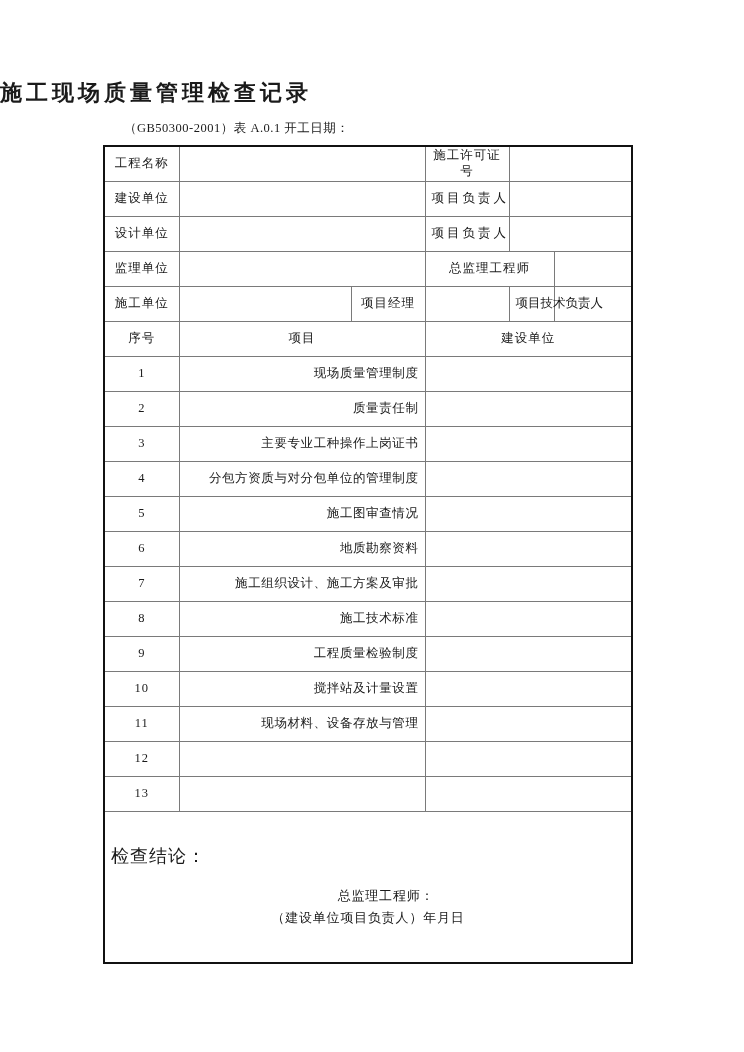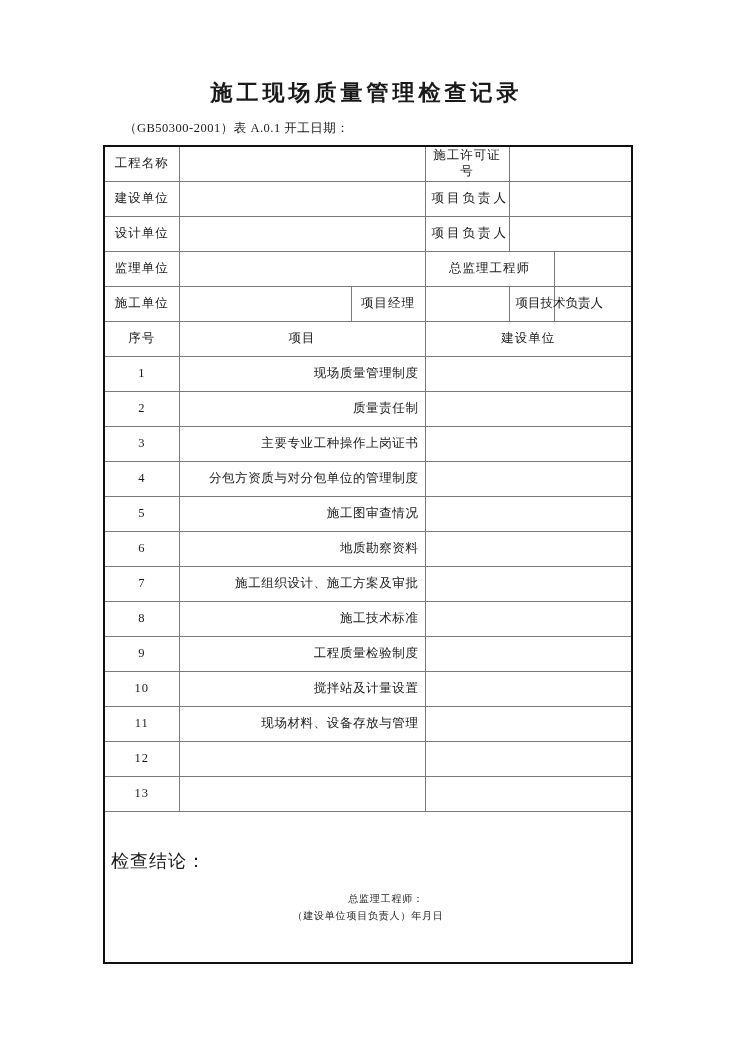--- a/index.html
+++ b/index.html
@@ -21,21 +21,20 @@
     left: 0; top: 0;
     width: 744px;
     height: 1052px;
   }
 
   .doc-title {
     position: absolute;
     left: 0;
     top: 78px;
     width: 733px;
-    text-align: center;
     font-size: 22px;
     font-weight: bold;
     letter-spacing: 4px;
     font-family: "Liberation Serif", "DejaVu Serif", serif;
   }
 
   .doc-subtitle {
     position: absolute;
     left: 124px;
     top: 120px;
@@ -99,21 +98,21 @@
     position: relative;
   }
   .conclusion-label {
     text-align: left;
     font-size: 18px;
     letter-spacing: 1px;
   }
   .sign-block {
     margin-top: 18px;
     text-align: center;
-    font-size: 10px;
+    font-size: 13px;
     line-height: 1.7;
     letter-spacing: 0.8px;
   }
   .sign-line-1 {
     display: block;
     padding-left: 36px;
   }
   .sign-line-2 {
     display: block;
   }

